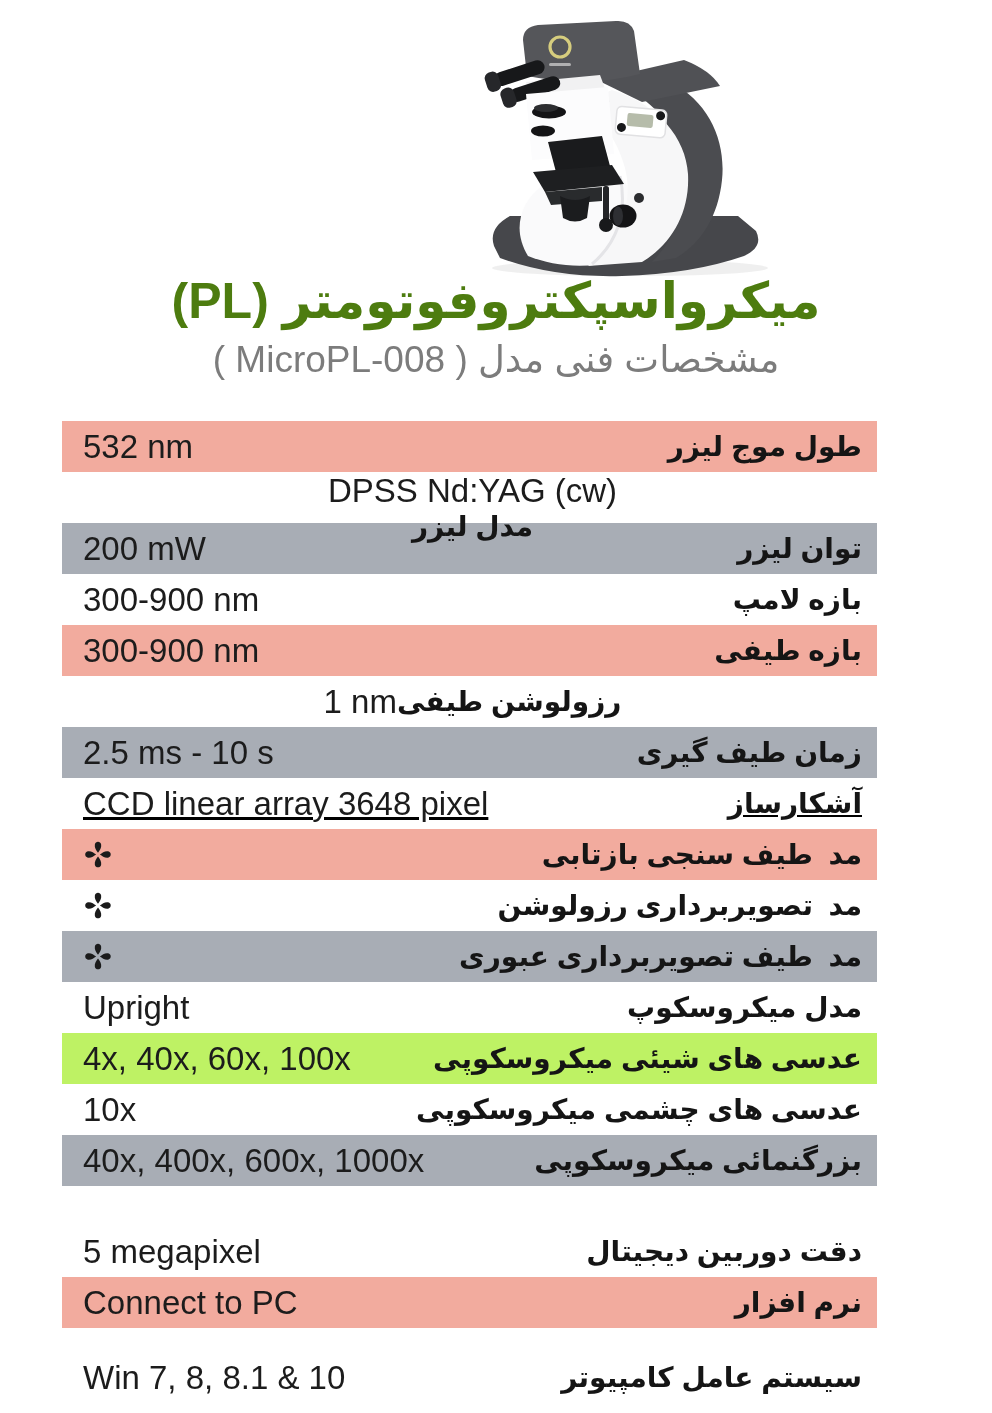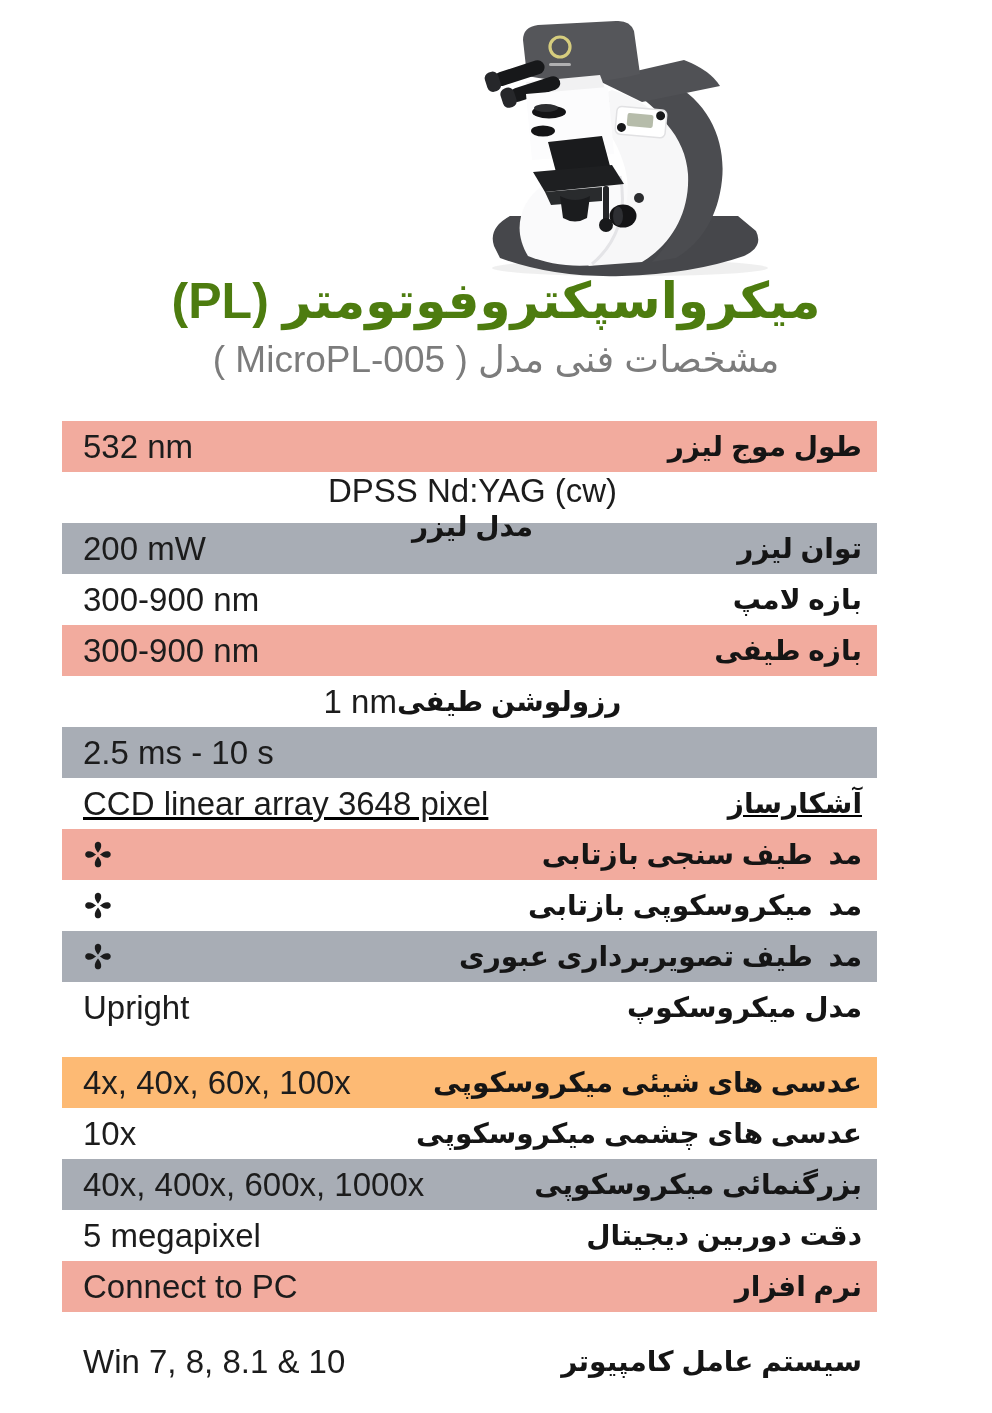--- a/index.html
+++ b/index.html
@@ -133,21 +133,21 @@
       <circle cx="136" cy="207" r="7" fill="#18191b"></circle>
 
       <ellipse cx="153" cy="198" rx="13.5" ry="11.5" fill="#141416"></ellipse>
       <ellipse cx="148" cy="198" rx="5" ry="9.5" fill="#2e2f33"></ellipse>
 
       <circle cx="169" cy="180" r="5" fill="#2b2c2f"></circle>
     </svg>
   </div>
 
   <h1 class="page-title" dir="rtl" style="color: #4d7c0f;">میکرواسپکتروفوتومتر (PL)</h1>
-  <h2 class="page-subtitle" dir="rtl" style="color: rgb(124, 124, 124);">مشخصات فنی  مدل ( MicroPL-005 )</h2>
+  <h2 class="page-subtitle" dir="rtl" style="color: rgb(124, 124, 124);">مشخصات فنی  مدل ( MicroPL-008 )</h2>
 
   <div class="spec-table" id="spec-table">
       <div class="spec-row" style="background: rgb(242, 171, 158);">
         <div class="spec-value">532 nm</div>
         <div class="spec-label" dir="rtl">طول موج لیزر</div>
       </div>
       <div class="spec-row" style="background: transparent; flex-direction: column;">
         <div class="spec-value">DPSS Nd:YAG (cw)</div>
         <div class="spec-label" dir="rtl">مدل لیزر</div>
       </div>
@@ -162,20 +162,21 @@
       <div class="spec-row" style="background: rgb(242, 171, 158);">
         <div class="spec-value">300-900 nm</div>
         <div class="spec-label" dir="rtl">بازه طیفی</div>
       </div>
       <div class="spec-row" style="background: transparent; justify-content: center;">
         <div class="spec-value">1 nm</div>
         <div class="spec-label" dir="rtl">رزولوشن طیفی</div>
       </div>
       <div class="spec-row" style="background: rgb(168, 173, 181); gap: 29px;">
         <div class="spec-value">2.5 ms - 10 s</div>
+        <div class="spec-label" dir="rtl">زمان طیف گیری</div>
       </div>
       <div class="spec-row" style="background: transparent; text-decoration: underline;">
         <div class="spec-value">CCD linear array 3648 pixel</div>
         <div class="spec-label" dir="rtl">آشکارساز</div>
       </div>
       <div class="spec-row" style="background: rgb(242, 171, 158); gap: 39px;">
         <div class="spec-value">
   <svg class="petal-icon" width="30" height="37" viewBox="-20 -20 40 40" xmlns="http://www.w3.org/2000/svg">
     <g fill="#1b1b1b">
       <path d="M0 -2.5 C -2.2 -5.5 -5 -9.5 -4.2 -13.5 C -3.3 -18.2 3.3 -18.2 4.2 -13.5 C 5 -9.5 2.2 -5.5 0 -2.5 Z"></path>
@@ -191,52 +192,52 @@
         <div class="spec-value">
   <svg class="petal-icon" width="30" height="37" viewBox="-20 -20 40 40" xmlns="http://www.w3.org/2000/svg">
     <g fill="#1b1b1b">
       <path d="M0 -2.5 C -2.2 -5.5 -5 -9.5 -4.2 -13.5 C -3.3 -18.2 3.3 -18.2 4.2 -13.5 C 5 -9.5 2.2 -5.5 0 -2.5 Z"></path>
       <path transform="rotate(90)" d="M0 -2.5 C -2.2 -5.5 -5 -9.5 -4.2 -13.5 C -3.3 -18.2 3.3 -18.2 4.2 -13.5 C 5 -9.5 2.2 -5.5 0 -2.5 Z"></path>
       <path transform="rotate(180)" d="M0 -2.5 C -2.2 -5.5 -5 -9.5 -4.2 -13.5 C -3.3 -18.2 3.3 -18.2 4.2 -13.5 C 5 -9.5 2.2 -5.5 0 -2.5 Z"></path>
       <path transform="rotate(270)" d="M0 -2.5 C -2.2 -5.5 -5 -9.5 -4.2 -13.5 C -3.3 -18.2 3.3 -18.2 4.2 -13.5 C 5 -9.5 2.2 -5.5 0 -2.5 Z"></path>
     </g>
   </svg>
 </div>
-        <div class="spec-label" dir="rtl">مد  میکروسکوپی بازتابی</div>
+        <div class="spec-label" dir="rtl">مد  تصویربرداری رزولوشن</div>
       </div>
       <div class="spec-row" style="background: rgb(168, 173, 181);">
         <div class="spec-value">
   <svg class="petal-icon" width="30" height="37" viewBox="-20 -20 40 40" xmlns="http://www.w3.org/2000/svg">
     <g fill="#1b1b1b">
       <path d="M0 -2.5 C -2.2 -5.5 -5 -9.5 -4.2 -13.5 C -3.3 -18.2 3.3 -18.2 4.2 -13.5 C 5 -9.5 2.2 -5.5 0 -2.5 Z"></path>
       <path transform="rotate(90)" d="M0 -2.5 C -2.2 -5.5 -5 -9.5 -4.2 -13.5 C -3.3 -18.2 3.3 -18.2 4.2 -13.5 C 5 -9.5 2.2 -5.5 0 -2.5 Z"></path>
       <path transform="rotate(180)" d="M0 -2.5 C -2.2 -5.5 -5 -9.5 -4.2 -13.5 C -3.3 -18.2 3.3 -18.2 4.2 -13.5 C 5 -9.5 2.2 -5.5 0 -2.5 Z"></path>
       <path transform="rotate(270)" d="M0 -2.5 C -2.2 -5.5 -5 -9.5 -4.2 -13.5 C -3.3 -18.2 3.3 -18.2 4.2 -13.5 C 5 -9.5 2.2 -5.5 0 -2.5 Z"></path>
     </g>
   </svg>
 </div>
         <div class="spec-label" dir="rtl">مد  طیف تصویربرداری عبوری</div>
       </div>
       <div class="spec-row" style="background: transparent;">
         <div class="spec-value">Upright</div>
         <div class="spec-label" dir="rtl">مدل میکروسکوپ</div>
       </div>
-      <div class="spec-row" style="background: #fdba74; margin-top: 24px;">
+      <div class="spec-row" style="background: #bef264;">
         <div class="spec-value">4x, 40x, 60x, 100x</div>
         <div class="spec-label" dir="rtl">عدسی های شیئی میکروسکوپی</div>
       </div>
       <div class="spec-row" style="background: transparent;">
         <div class="spec-value">10x</div>
         <div class="spec-label" dir="rtl">عدسی های چشمی میکروسکوپی</div>
       </div>
       <div class="spec-row" style="background: rgb(168, 173, 181);">
         <div class="spec-value">40x, 400x, 600x, 1000x</div>
         <div class="spec-label" dir="rtl">بزرگنمائی میکروسکوپی</div>
       </div>
-      <div class="spec-row" style="background: transparent;">
+      <div class="spec-row" style="background: transparent; margin-top: 40px;">
         <div class="spec-value">5 megapixel</div>
         <div class="spec-label" dir="rtl">دقت دوربین دیجیتال</div>
       </div>
       <div class="spec-row" style="background: rgb(242, 171, 158); gap: 12px;">
         <div class="spec-value">Connect to PC</div>
         <div class="spec-label" dir="rtl">نرم افزار</div>
       </div>
       <div class="spec-row" style="background: transparent; margin-top: 24px;">
         <div class="spec-value">Win 7, 8, 8.1 &amp; 10</div>
         <div class="spec-label" dir="rtl">سیستم عامل کامپیوتر</div>

